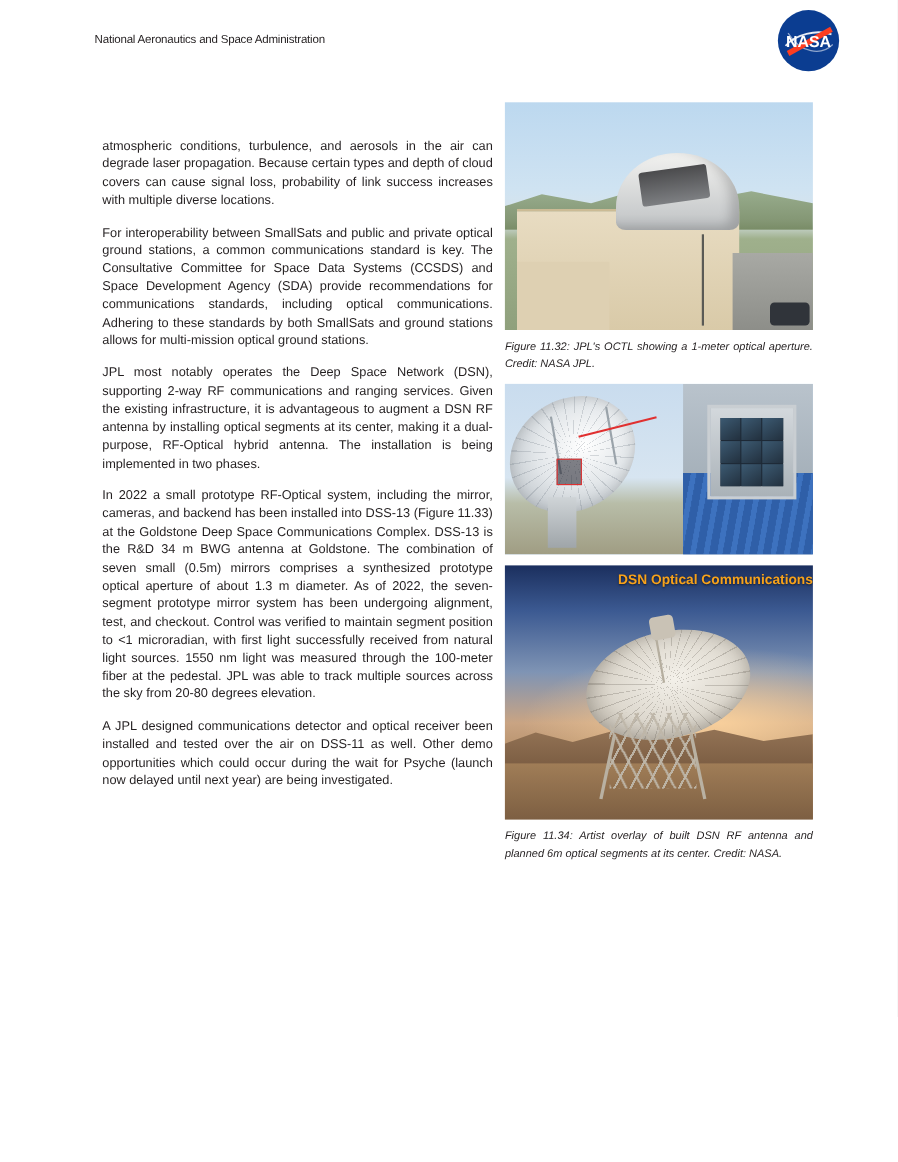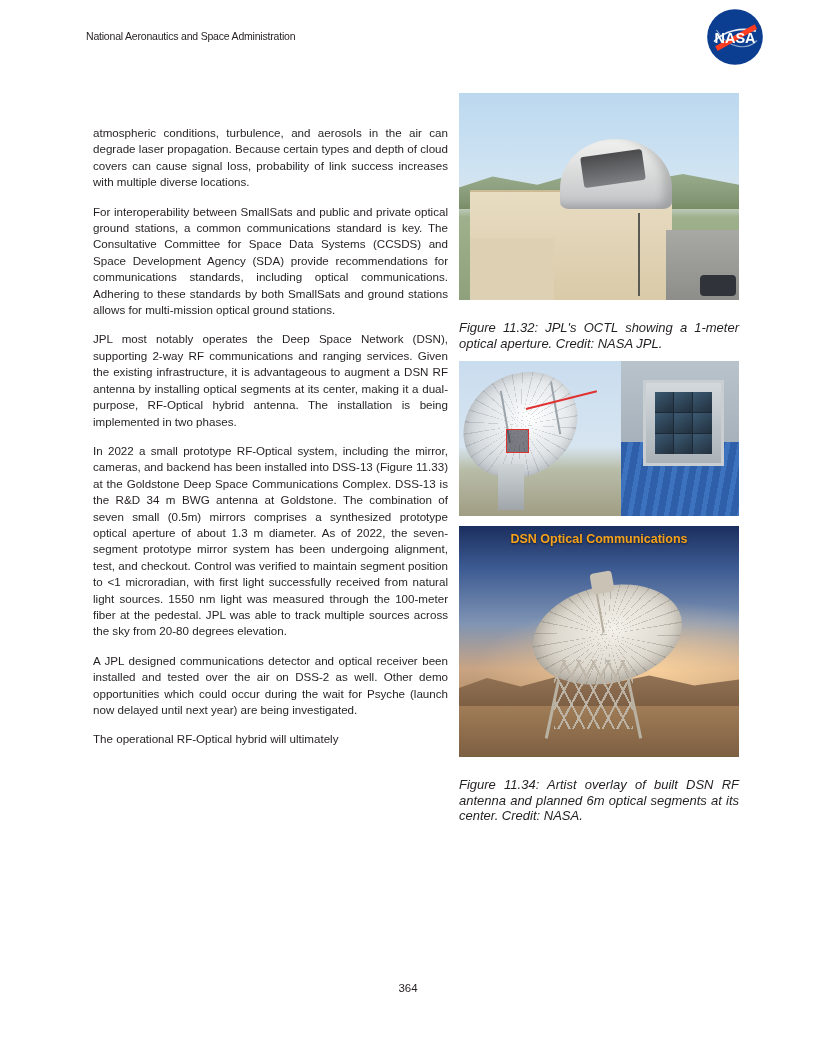--- a/index.html
+++ b/index.html
@@ -73,26 +73,26 @@
   
   .figure { margin: 0 0 10px 0; }
   .fig-img {
     width: 280px;
     display: block;
     position: relative;
     overflow: hidden;
     background: #ccc;
   }
   .fig-cap {
-    font-size: 13px;
+    font-size: 10px;
     line-height: 15.6px;
     font-style: italic;
     color: #231f20;
     text-align: justify;
-    margin: 20px 0 0 0;
+    margin: 8px 0 0 0;
   }
 
   
   .octl {
     height: 207px;
     background: linear-gradient(#bcd8ef 0%, #cfe3f2 38%, #d9e4ea 52%, #9fb08c 60%, #8fa07c 100%);
   }
   .octl .mtn {
     position: absolute; left: 0; top: 30%; width: 100%; height: 26%;
     background: linear-gradient(#9fb48e, #6d8157);
@@ -250,21 +250,21 @@
       repeating-linear-gradient(-62deg, rgba(190,182,168,.95) 0 2px, rgba(0,0,0,0) 2px 13px);
   }
   .dsn-art .legL, .dsn-art .legR {
     position: absolute; bottom: 8%; width: 3px; height: 26%;
     background: #b9b1a2;
   }
   .dsn-art .legL { left: 33%; transform: rotate(12deg); }
   .dsn-art .legR { left: 62%; transform: rotate(-12deg); }
   .dsn-art .label {
     position: absolute; left: 0; top: 6px; width: 100%;
-    text-align: center;
+    text-align: right;
     font-size: 12.5px;
     font-weight: bold;
     color: #f7a21b;
     text-shadow: 0 1px 2px rgba(0,0,0,.6);
   }
 
   
   .page-number {
     position: absolute;
     left: 0;
@@ -291,22 +291,21 @@
         <text x="50" y="60" font-family="Liberation Sans, sans-serif" font-size="25" font-weight="bold" fill="#ffffff" text-anchor="middle">NASA</text>
       </svg>
     </div>
   </div>
 
   <div class="col-left">
     <p class="para">atmospheric conditions, turbulence, and aerosols in the air can degrade laser propagation. Because certain types and depth of cloud covers can cause signal loss, probability of link success increases with multiple diverse locations.</p>
     <p class="para">For interoperability between SmallSats and public and private optical ground stations, a common communications standard is key. The Consultative Committee for Space Data Systems (CCSDS) and Space Development Agency (SDA) provide recommendations for communications standards, including optical communications. Adhering to these standards by both SmallSats and ground stations allows for multi-mission optical ground stations.</p>
     <p class="para">JPL most notably operates the Deep Space Network (DSN), supporting 2-way RF communications and ranging services. Given the existing infrastructure, it is advantageous to augment a DSN RF antenna by installing optical segments at its center, making it a dual-purpose, RF-Optical hybrid antenna. The installation is being implemented in two phases.</p>
     <p class="para">In 2022 a small prototype RF-Optical system, including the mirror, cameras, and backend has been installed into DSS-13 (Figure 11.33) at the Goldstone Deep Space Communications Complex. DSS-13 is the R&amp;D 34 m BWG antenna at Goldstone. The combination of seven small (0.5m) mirrors comprises a synthesized prototype optical aperture of about 1.3 m diameter. As of 2022, the seven-segment prototype mirror system has been undergoing alignment, test, and checkout. Control was verified to maintain segment position to &lt;1 microradian, with first light successfully received from natural light sources. 1550 nm light was measured through the 100-meter fiber at the pedestal. JPL was able to track multiple sources across the sky from 20-80 degrees elevation.</p>
-    <p class="para">A JPL designed communications detector and optical receiver been installed and tested over the air on DSS-2 as well. Other demo opportunities which could occur during the wait for Psyche (launch now delayed until next year) are being investigated.</p>
-    <p class="para">The operational RF-Optical hybrid will ultimately</p>
+    <p class="para">A JPL designed communications detector and optical receiver been installed and tested over the air on DSS-11 as well. Other demo opportunities which could occur during the wait for Psyche (launch now delayed until next year) are being investigated.</p>
   </div>
 
   <div class="col-right">
 
     <div class="figure">
       <div class="fig-img octl">
         <div class="mtn"></div>
         <div class="bldg"></div>
         <div class="bldg2"></div>
         <div class="dome"></div>
@@ -359,14 +358,13 @@
         <div class="tower"></div>
         <div class="legL"></div>
         <div class="legR"></div>
         <div class="label">DSN Optical Communications</div>
       </div>
       <p class="fig-cap">Figure 11.34: Artist overlay of built DSN RF antenna and planned 6m optical segments at its center. Credit: NASA.</p>
     </div>
 
   </div>
 
-  <div class="page-number">364</div>
 </div>
 
 </body></html>

